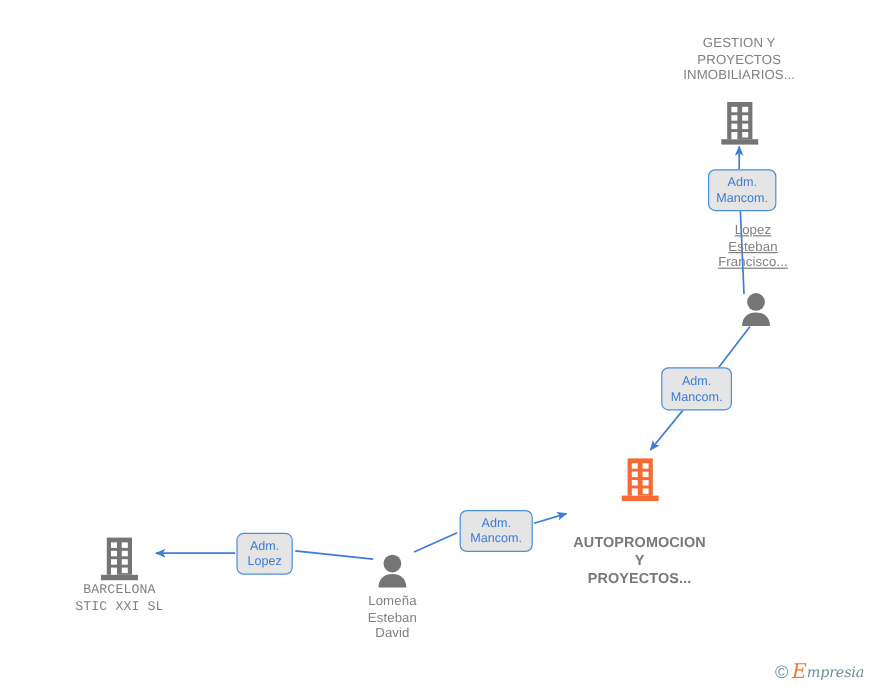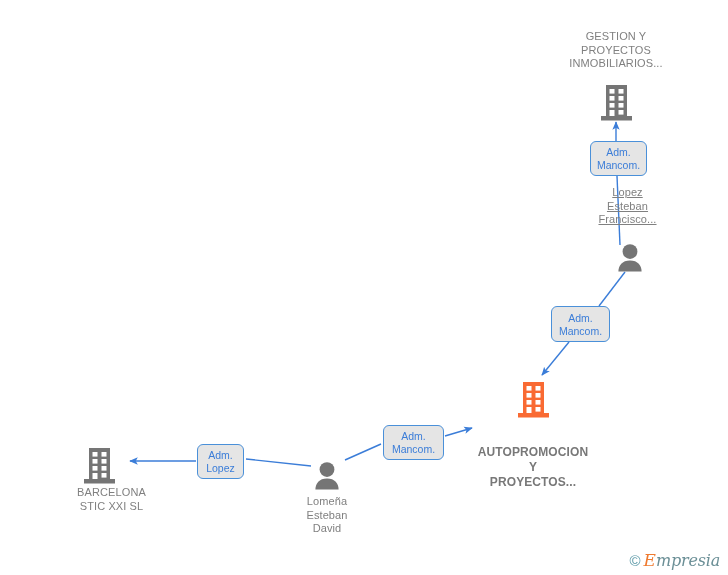--- a/index.html
+++ b/index.html
@@ -79,21 +79,21 @@
     color: #ef7a2f;
     font-family: "DejaVu Serif", serif;
     font-style: italic;
     font-size: 17px;
     line-height: 17px;
   }
   .wm-rest {
     color: #6b8f96;
     font-family: "DejaVu Serif", serif;
     font-style: italic;
-    font-size: 16px;
+    font-size: 12px;
     line-height: 17px;
     letter-spacing: -0.2px;
   }
 </style>
 </head>
 <body>
 
 <div id="canvas">
 
   <svg class="edges" viewBox="0 0 728 575" width="728" height="575">
@@ -208,21 +208,21 @@
       <rect x="17.5" y="5" width="5" height="4.6" fill="#ffffff"></rect>
       <rect x="8.5" y="12" width="5" height="4.6" fill="#ffffff"></rect>
       <rect x="17.5" y="12" width="5" height="4.6" fill="#ffffff"></rect>
       <rect x="8.5" y="19" width="5" height="4.6" fill="#ffffff"></rect>
       <rect x="17.5" y="19" width="5" height="4.6" fill="#ffffff"></rect>
       <rect x="8.5" y="26" width="5" height="6" fill="#ffffff"></rect>
       <rect x="17.5" y="26" width="5" height="4.6" fill="#ffffff"></rect>
     </svg>
   </div>
   <div class="node" style="left:46px; top:486px; width:107px;">
-    <div class="node-label" style="left:12px; top:0; width:107px;">BARCELONA
+    <div class="node-label" style="left:0; top:0; width:107px;font-family:Liberation Mono, monospace;">BARCELONA
 STIC XXI SL</div>
   </div>
 
   <div class="watermark">
     <span class="wm-c">©</span>
     <span class="wm-e">E</span>
     <span class="wm-rest">mpresia</span>
   </div>
 
 </div>

